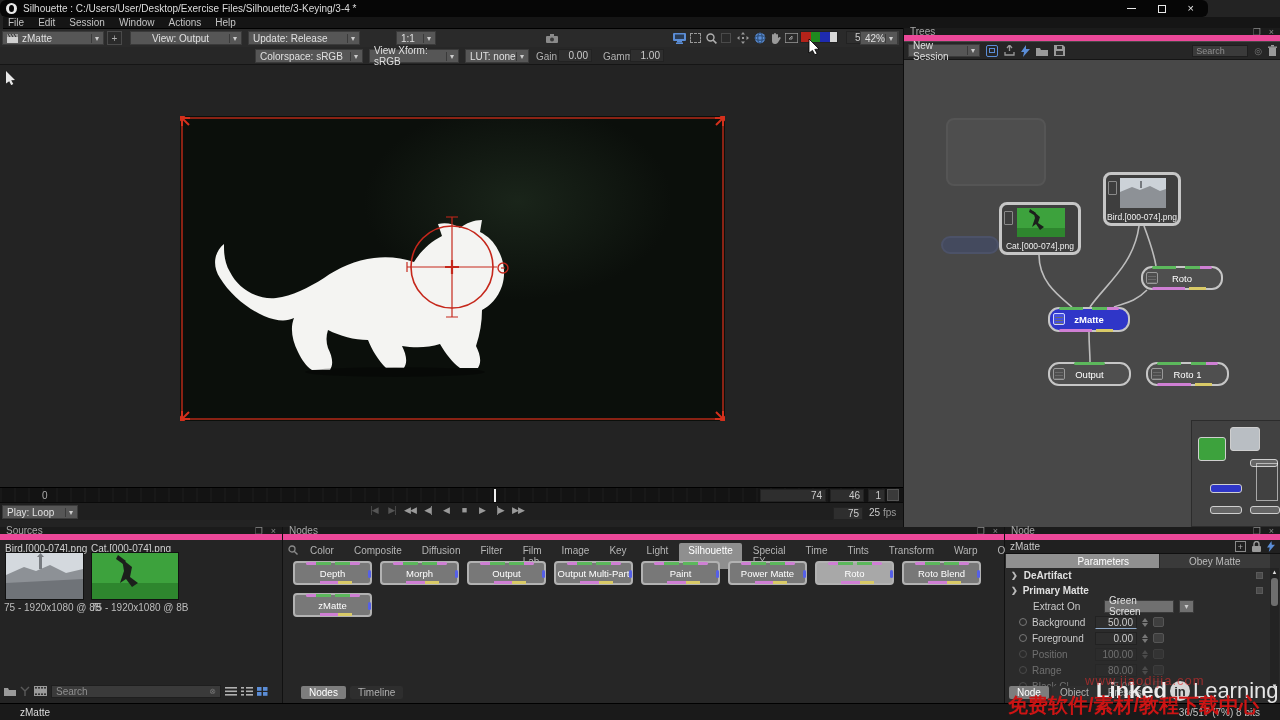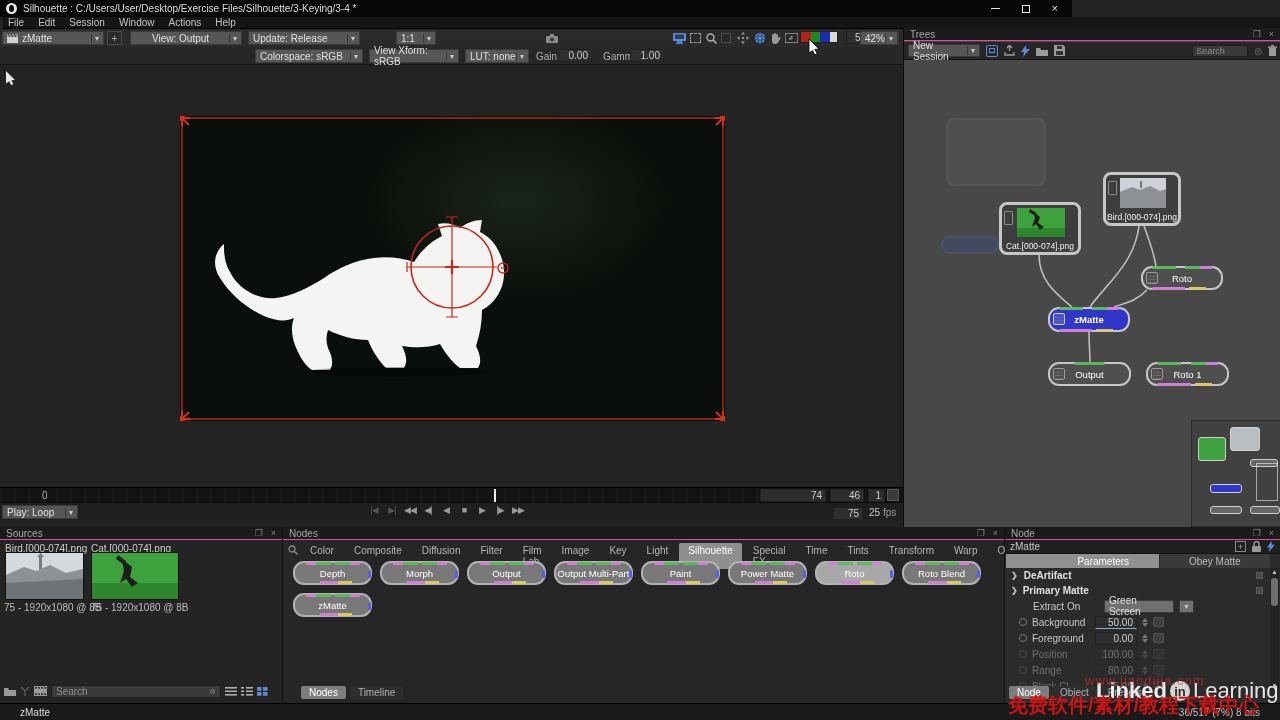--- a/index.html
+++ b/index.html
@@ -9,21 +9,21 @@
 
   
   .abs { position:absolute; }
   .chev { display:inline-block; font-size:8px; color:#ccc; }
   .dd { background:#565656; color:#e0e0e0; display:flex; align-items:center; padding:0 4px; height:14px; border:1px solid #3a3a3a; }
   .dd .chevbox { margin-left:auto; border-left:1px solid #3a3a3a; padding-left:3px; }
   .valbox { background:#2e2e2e; border:1px solid #222; color:#ccc; text-align:right; padding:0 3px; height:13px; line-height:12px; }
   .hdr-ic { color:#8a8a8a; font-size:9px; cursor:default; }
 
   
-  #titlebar { left:0; top:0; width:1072px; height:17px; background:#060606; display:flex; align-items:center; padding:0 6px; color:#ddd; }
+  #titlebar { left:0; top:0; width:1208px; height:17px; background:#060606; display:flex; align-items:center; padding:0 6px; color:#ddd;border-radius:6px; }
   #title-logo { width:11px; height:11px; border-radius:50%; background:#e8e8e8; margin-right:6px; position:relative; }
   #title-logo::after{ content:""; position:absolute; left:3px; top:2px; width:5px; height:7px; border-radius:50%; background:#060606; }
   #win-controls { margin-left:auto; display:flex; gap:22px; align-items:center; padding-right:8px; }
   .winbtn { color:#e8e8e8; font-size:11px; line-height:11px; }
   #win-min { width:9px; height:1px; background:#e8e8e8; }
   #win-max { width:8px; height:8px; border:1px solid #e8e8e8; }
   #menubar { left:3px; top:17px; width:1280px; height:12px; background:#151515; display:flex; align-items:center; gap:14px; padding:0 5px; border-bottom:1px solid #000; }
   .menu-item { color:#c4c4c4; }
 
   
@@ -43,39 +43,39 @@
   
   #ruler { left:0; top:487px; width:903px; height:15px; background:repeating-linear-gradient(90deg,#181818 0 2px,#131313 2px 14px); border-top:1px solid #000; }
   #playhead { position:absolute; left:494px; top:1px; width:2px; height:13px; background:#f0f0f0; }
   #frame0 { position:absolute; left:42px; top:2px; color:#aaa; }
   #transport-row { left:0; top:502px; width:903px; height:18px; background:#1f1f1f; border-top:1px solid #0a0a0a; }
   #transport { position:absolute; left:368px; top:2px; display:flex; gap:6px; }
   .tbtn { color:#9a9a9a; font-size:9px; letter-spacing:-1px; min-width:12px; text-align:center; }
   .tbtn.dim { color:#555; }
 
   
-  .panel-hdr { position:absolute; left:0; top:0; right:0; height:13px; background:#1b1b1b; display:flex; align-items:center; padding:0 6px; color:#a8a8a8; border-bottom:1px solid #ec4899; }
+  .panel-hdr { position:absolute; left:0; top:0; right:0; height:13px; background:#1b1b1b; display:flex; align-items:center; padding:0 6px; color:#a8a8a8; border-bottom:6px solid #ec4899; }
   .panel-hdr .hics { margin-left:auto; display:flex; gap:8px; }
 
   
   #sources { left:0; top:527px; width:283px; height:176px; background:#242424; border-right:1px solid #111; }
   .thumb-name { position:absolute; color:#cfcfcf; }
   .thumb-info { position:absolute; color:#bdbdbd; }
   .thumb-img { position:absolute; border:1px solid #111; }
   #src-footer { position:absolute; left:0; bottom:4px; width:283px; height:16px; display:flex; align-items:center; gap:4px; padding:0 4px; }
   #src-search { width:170px; height:13px; background:#3a3a3a; border:1px solid #1e1e1e; color:#8f8f8f; display:flex; align-items:center; padding:0 4px; }
   #src-search .clear { margin-left:auto; color:#777; font-size:8px; }
 
   
   #nodespanel { left:283px; top:527px; width:722px; height:176px; background:#262626; border-right:1px solid #111; }
   #nodes-tabs { position:absolute; left:18px; top:16px; display:flex; gap:2px; }
   .ntab { padding:2px 9px; color:#b5b5b5; border-radius:2px; }
   .ntab.active { background:#8f8f8f; color:#fff; }
   #node-buttons { position:absolute; left:10px; top:34px; width:700px; display:flex; flex-wrap:wrap; gap:8px 8px; }
-  .nbtn { position:relative; width:79px; height:24px; background:#787878; border:2px solid #b2b2b2; border-radius:11px; color:#fff; display:flex; align-items:center; justify-content:center; font-size:9.5px; }
+  .nbtn { position:relative; width:79px; height:24px; background:#787878; border:2px solid #b2b2b2; border-radius:4px; color:#fff; display:flex; align-items:center; justify-content:center; font-size:9.5px; }
   .nbtn.lit { background:#a8a8a8; }
   .nbtn .strip-top,.nbtn .strip-bottom { position:absolute; left:14%; width:72%; height:3px; border-radius:2px; }
   .nbtn .strip-top { top:-1px; background:linear-gradient(90deg,#cf7fd4 0 18%,#5cb85c 18% 46%,rgba(0,0,0,0) 46% 54%,#5cb85c 54% 82%,#cf7fd4 82% 100%); }
   .nbtn .strip-bottom { bottom:-1px; background:linear-gradient(90deg,rgba(0,0,0,0) 0 25%,#cf7fd4 25% 60%,#d9ca67 60% 85%,rgba(0,0,0,0) 85%); }
   .nbtn .dotr { position:absolute; right:-1px; top:7px; width:3px; height:8px; background:#5560e8; border-radius:2px; }
   #np-bottom-tabs { position:absolute; left:18px; bottom:4px; display:flex; gap:4px; }
   .btab { padding:1px 8px; background:#2e2e2e; color:#b0b0b0; border-radius:2px; }
   .btab.active { background:#7d7d7d; color:#fff; }
 
   

